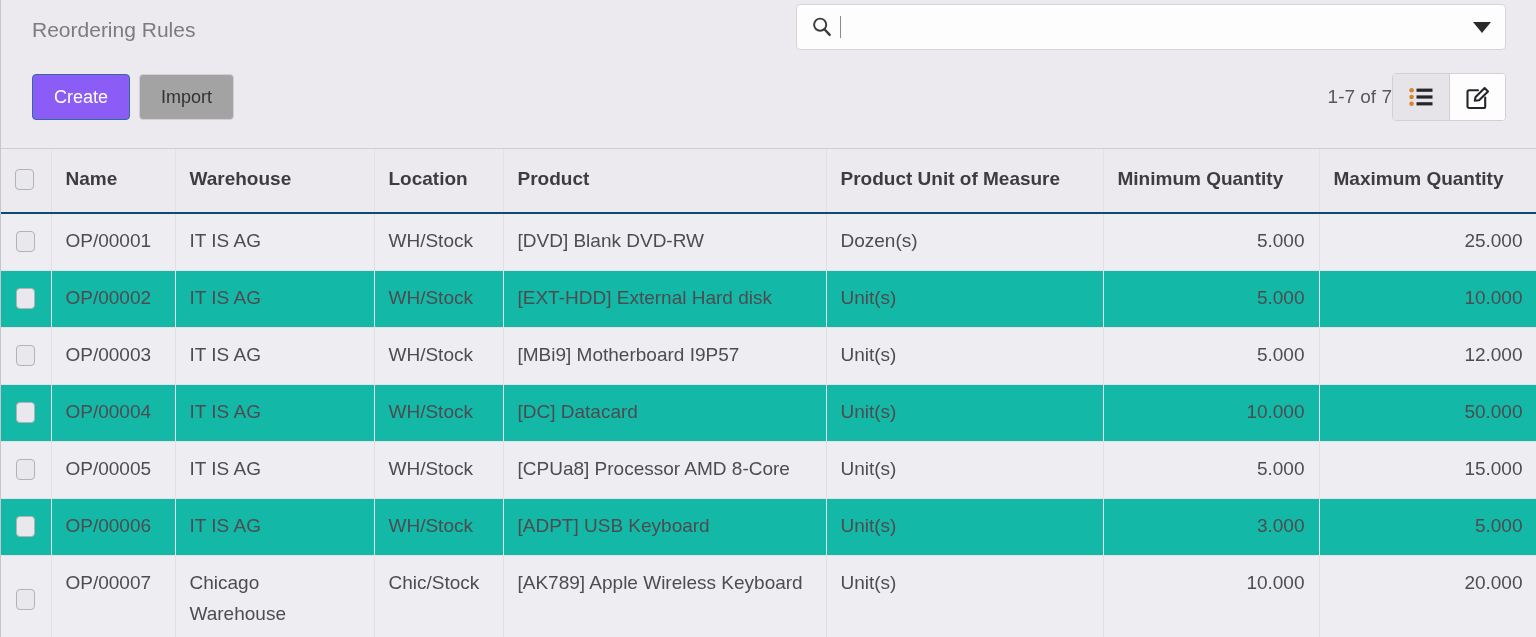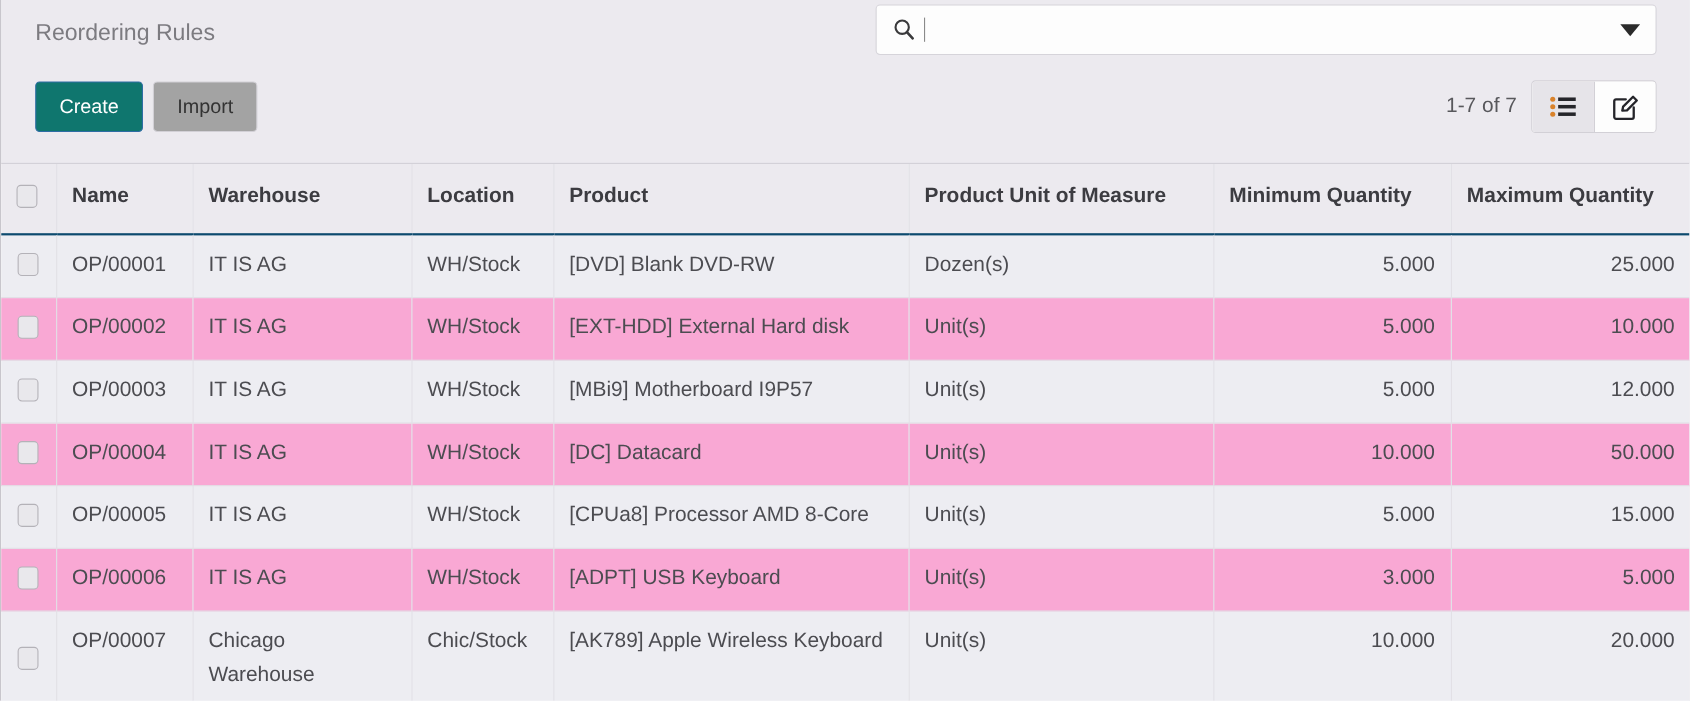--- a/index.html
+++ b/index.html
@@ -56,21 +56,21 @@
     font-size: 18px;
     line-height: 20px;
     padding: 12px 21px;
     border-radius: 4px;
     border: 1px solid transparent;
     cursor: pointer;
     box-sizing: border-box;
     white-space: nowrap;
   }
   .btn-primary {
-    background: #0f766e;
+    background: #8b5cf6;
     border-color: #2e6da4;
     color: #ffffff;
   }
   .btn-default {
     background: #a3a3a3;
     border-color: #d2d0d6;
     color: #333333;
     margin-left: 9px;
   }
 
@@ -152,21 +152,20 @@
     right: 8px;
     top: 74px;
     display: flex;
     align-items: center;
     height: 46px;
   }
   .pager {
     font-size: 19px;
     color: #58585c;
     white-space: nowrap;
-    margin-right: 13px;
     line-height: 46px;
   }
   .view-switcher {
     display: flex;
     align-items: stretch;
     border: 1px solid #d2d0d6;
     border-radius: 4px;
     background: #fdfdfd;
     overflow: hidden;
     height: 46px;
@@ -229,21 +228,21 @@
   table.o-list tbody td {
     padding: 11px 14px 14px 14px;
     line-height: 31px;
     border-bottom: 1px solid #e2e0e6;
     vertical-align: top;
     color: #4c4c51;
     overflow-wrap: break-word;
     word-wrap: break-word;
   }
   table.o-list tbody tr.odd td { background: #EDEDF2; }
-  table.o-list tbody tr.even td { background: #f9a8d4; }
+  table.o-list tbody tr.even td { background: #14b8a6; }
   table.o-list td.num { text-align: right; }
 
   
   th.cb-col, td.cb-col {
     width: 50px;
     padding-left: 0;
     padding-right: 0;
     text-align: center;
     vertical-align: middle !important;
   }

